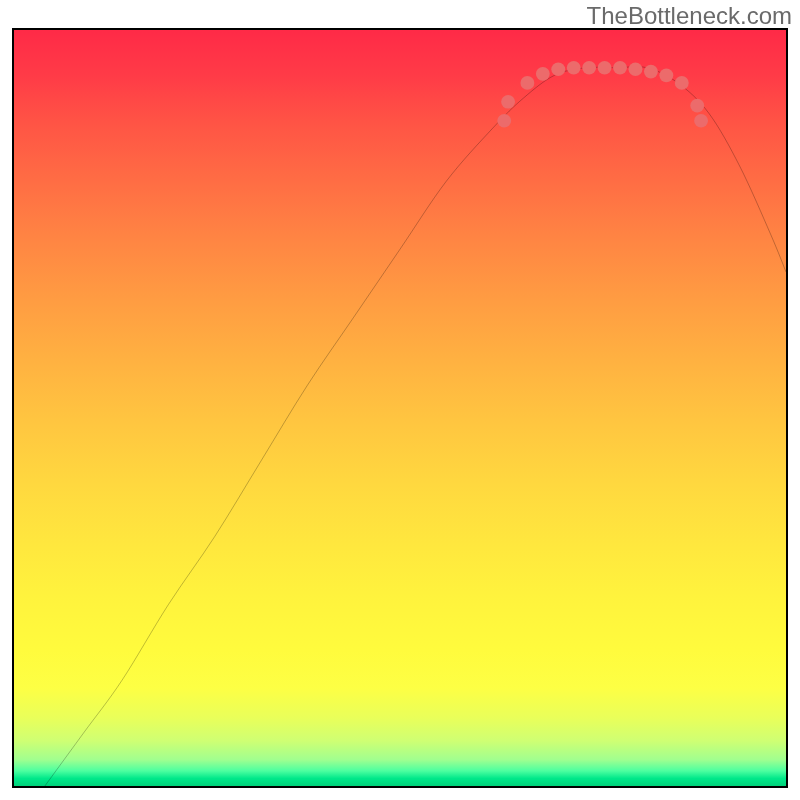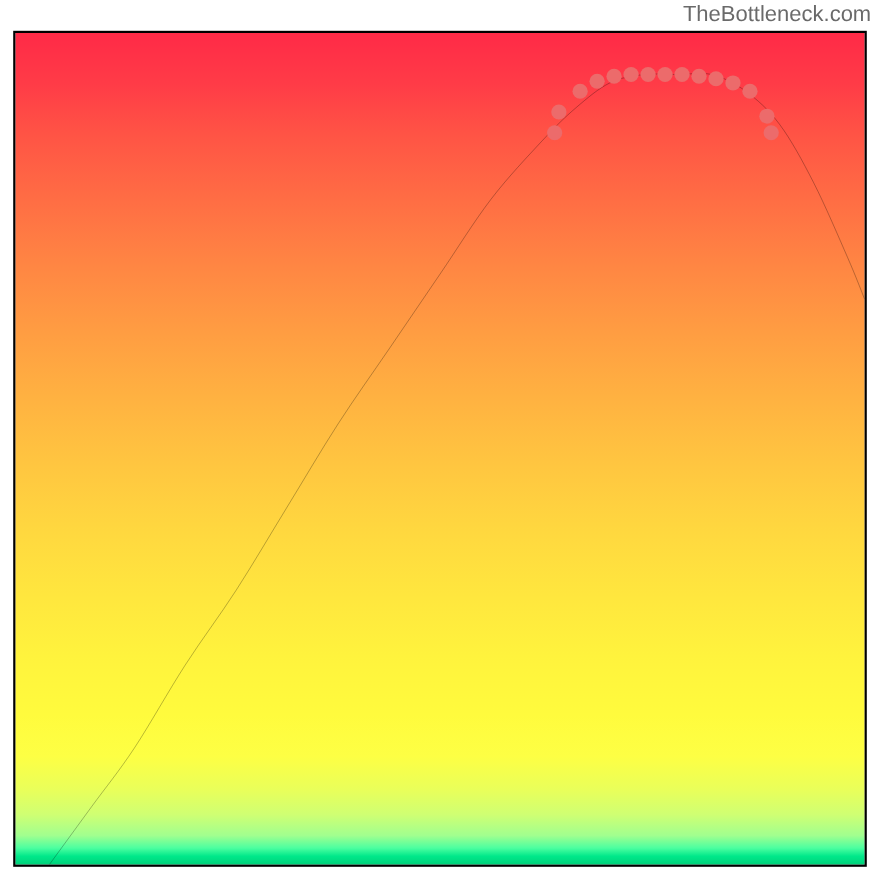--- a/index.html
+++ b/index.html
@@ -7,21 +7,21 @@
     width: 800px;
     height: 800px;
     background: #ffffff;
     position: relative;
     font-family: Arial, sans-serif;
   }
   .attribution {
     position: absolute;
     top: 2px;
     right: 8px;
-    font-size: 20px;
+    font-size: 24px;
     color: #6a6a6a;
     font-weight: normal;
   }
   .chart-container {
     position: absolute;
     left: 12px;
     top: 28px;
     width: 776px;
     height: 760px;
     background: linear-gradient(to bottom,

